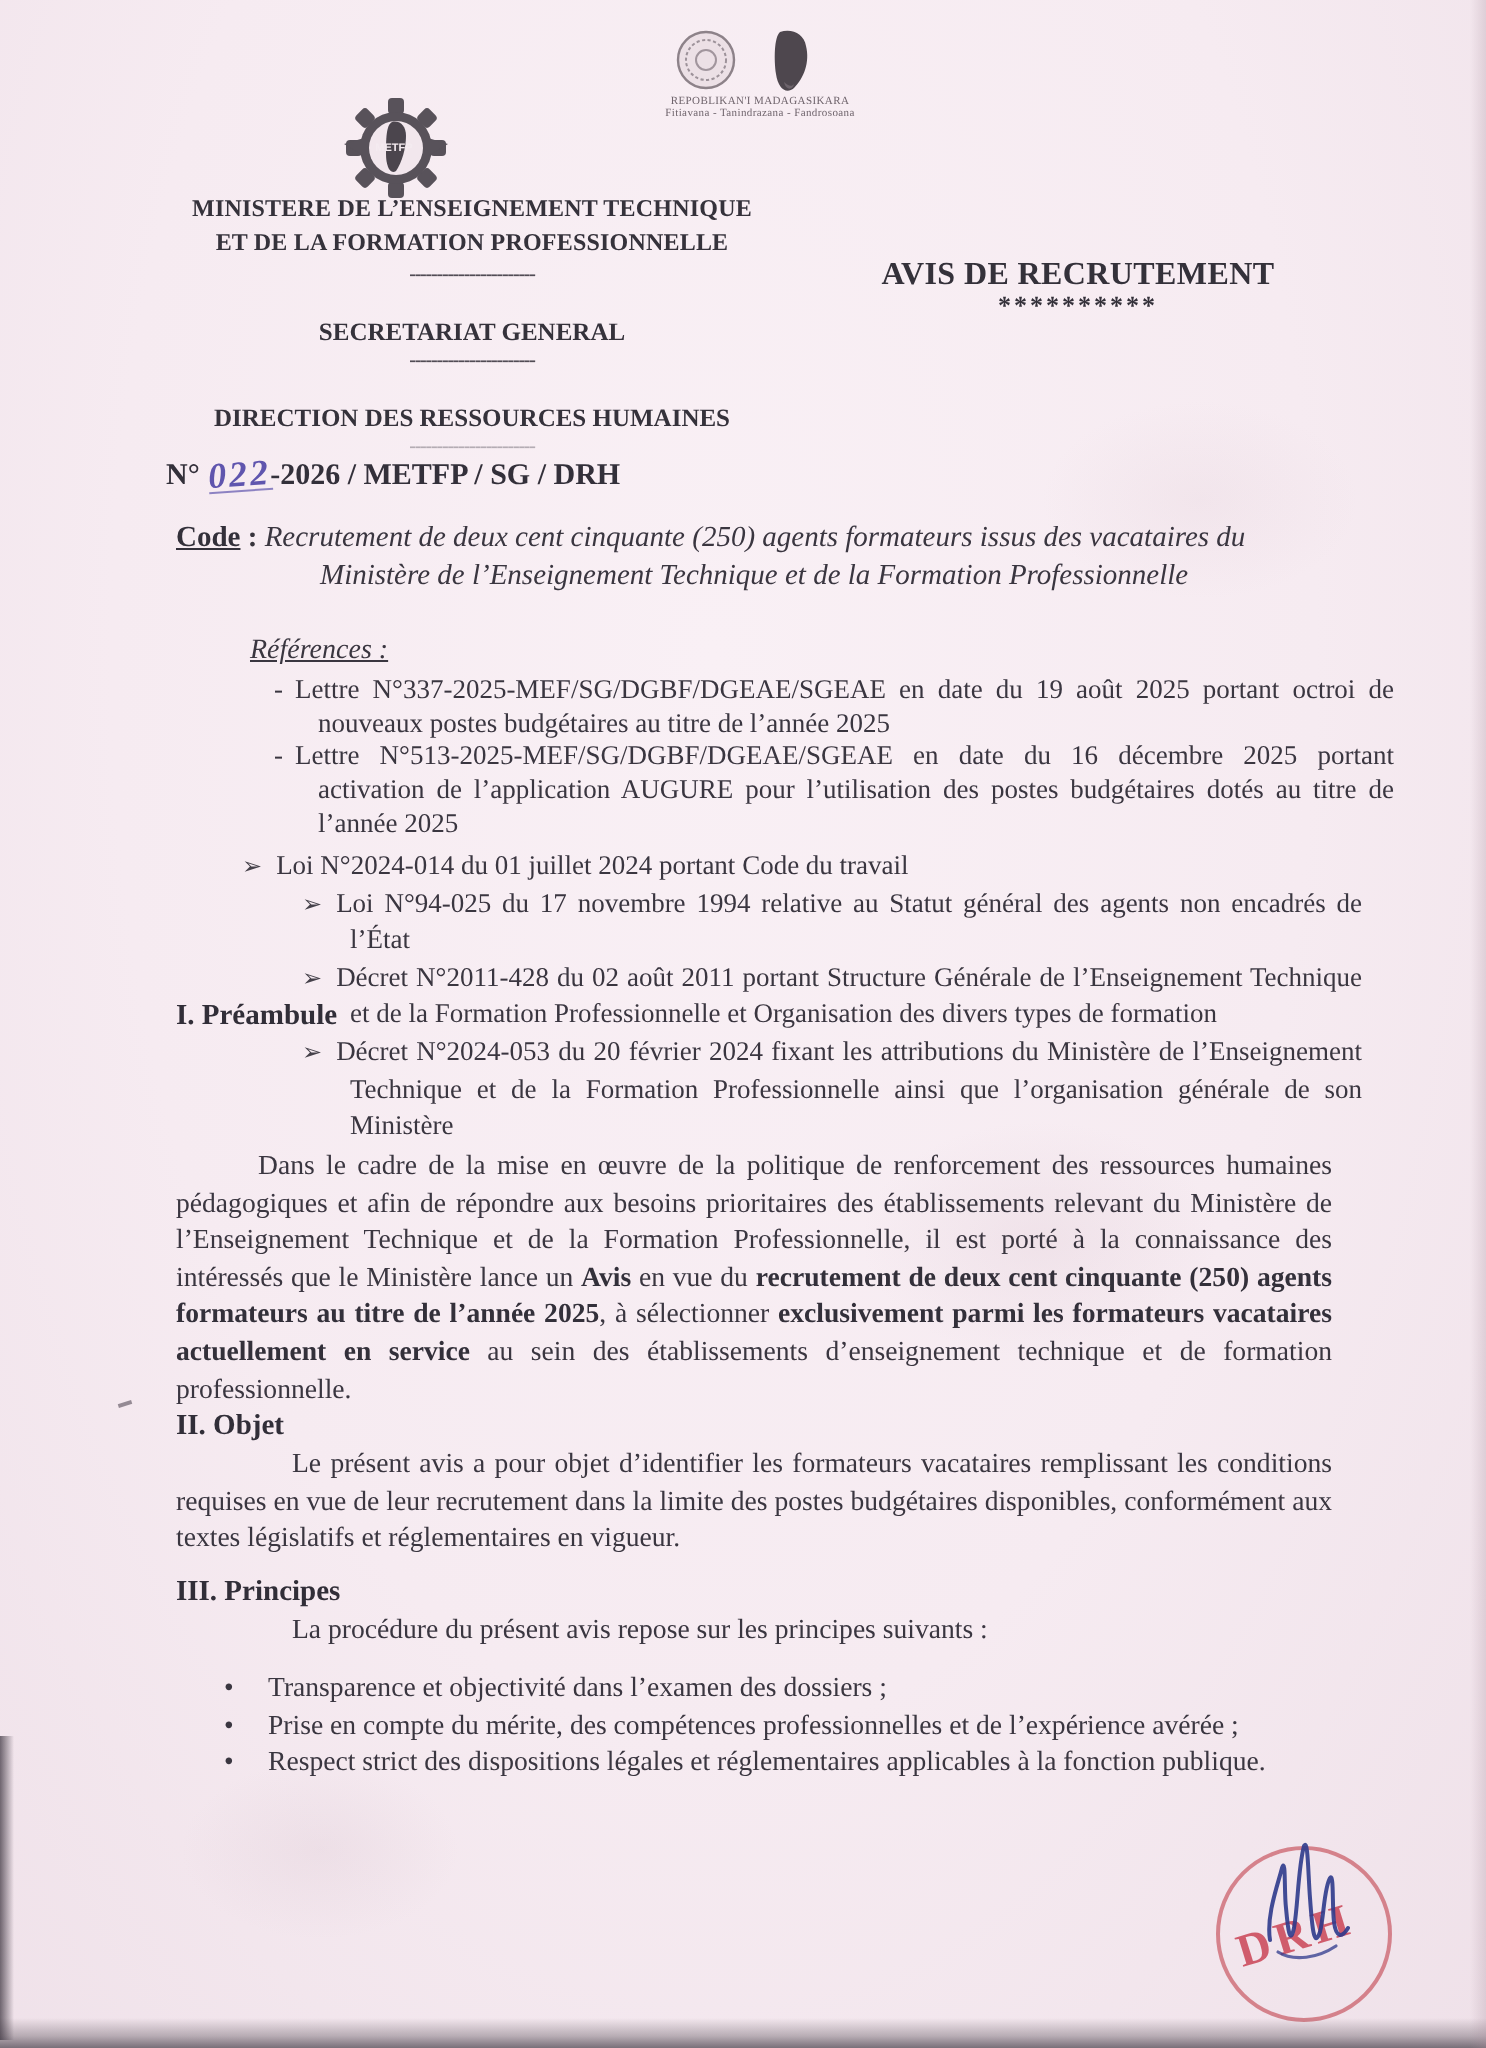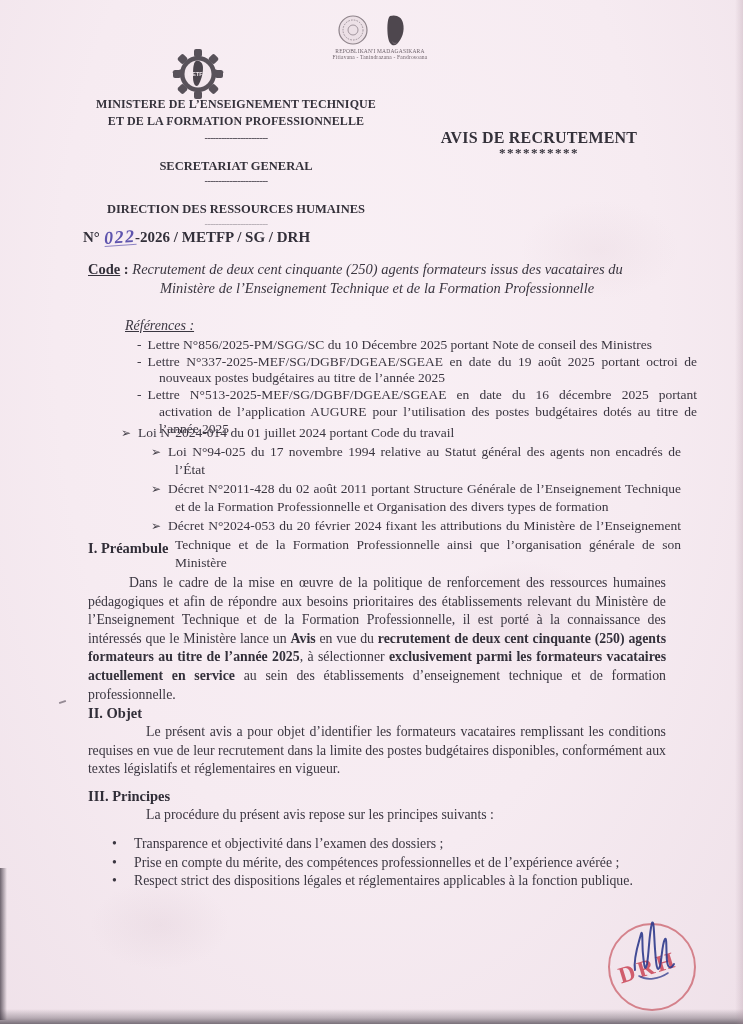--- a/index.html
+++ b/index.html
@@ -150,33 +150,32 @@
     <div class="notice-title">AVIS DE RECRUTEMENT</div>
     <div class="notice-stars">**********</div>
   </div>
 
   <div class="refnum"><span>N°</span> <span class="hand">022</span><span>-2026 / METFP / SG / DRH</span></div>
 
   <div class="objet"><span class="objet-label">Code</span><span class="objet-colon"> : </span><span class="objet-text">Recrutement de deux cent cinquante (250) agents formateurs issus des vacataires du Ministère de l’Enseignement Technique et de la Formation Professionnelle</span></div>
 
   <div class="refs">
     <div class="refs-label">Références :</div>
-    <div class="ref-item"><span class="ref-bullet">-</span><span>Lettre N°856/2025-PM/SGG/SC du 10 Décembre 2025 portant Note de conseil des Ministres</span></div>
     <div class="ref-item"><span class="ref-bullet">-</span><span>Lettre N°337-2025-MEF/SG/DGBF/DGEAE/SGEAE en date du 19 août 2025 portant octroi de nouveaux postes budgétaires au titre de l’année 2025</span></div>
     <div class="ref-item"><span class="ref-bullet">-</span><span>Lettre N°513-2025-MEF/SG/DGBF/DGEAE/SGEAE en date du 16 décembre 2025 portant activation de l’application AUGURE pour l’utilisation des postes budgétaires dotés au titre de l’année 2025</span></div>
   </div>
 
   <div class="legal">
     <div class="legal-item"><span class="legal-arrow">➢</span><span>Loi N°2024-014 du 01 juillet 2024 portant Code du travail</span></div>
     <div class="legal-item legal-sub"><span class="legal-arrow">➢</span><span>Loi N°94-025 du 17 novembre 1994 relative au Statut général des agents non encadrés de l’État</span></div>
     <div class="legal-item legal-sub"><span class="legal-arrow">➢</span><span>Décret N°2011-428 du 02 août 2011 portant Structure Générale de l’Enseignement Technique et de la Formation Professionnelle et Organisation des divers types de formation</span></div>
     <div class="legal-item legal-sub"><span class="legal-arrow">➢</span><span>Décret N°2024-053 du 20 février 2024 fixant les attributions du Ministère de l’Enseignement Technique et de la Formation Professionnelle ainsi que l’organisation générale de son Ministère</span></div>
   </div>
 
-  <div class="sec-head" style="top:540px;">I. Préambule</div>
+  <div class="sec-head" style="top:500px;">I. Préambule</div>
   <div class="sec-body ind40" style="top:549px;"><span>Dans le cadre de la mise en œuvre de la politique de renforcement des ressources humaines pédagogiques et afin de répondre aux besoins prioritaires des établissements relevant du Ministère de l’Enseignement Technique et de la Formation Professionnelle, il est porté à la connaissance des intéressés que le Ministère lance un </span><span class="bold">Avis</span><span> en vue du </span><span class="bold">recrutement de deux cent cinquante (250) agents formateurs au titre de l’année 2025</span><span>, à sélectionner </span><span class="bold">exclusivement parmi les formateurs vacataires actuellement en service</span><span> au sein des établissements d’enseignement technique et de formation professionnelle.</span></div>
 
   <div class="sec-head" style="top:705px;">II. Objet</div>
   <div class="sec-body ind58" style="top:723px;">Le présent avis a pour objet d’identifier les formateurs vacataires remplissant les conditions requises en vue de leur recrutement dans la limite des postes budgétaires disponibles, conformément aux textes législatifs et réglementaires en vigueur.</div>
 
   <div class="sec-head" style="top:788px;">III. Principes</div>
   <div class="sec-body ind58" style="top:806px;">La procédure du présent avis repose sur les principes suivants :</div>
   <div class="principes-list">
     <div class="pl-item">
         <span class="pl-bullet">•</span>

